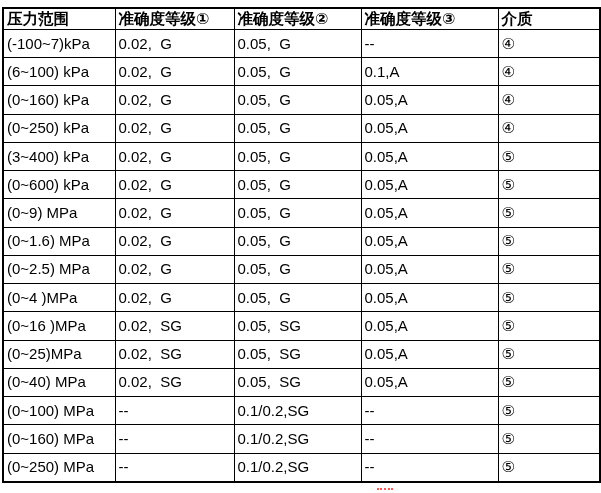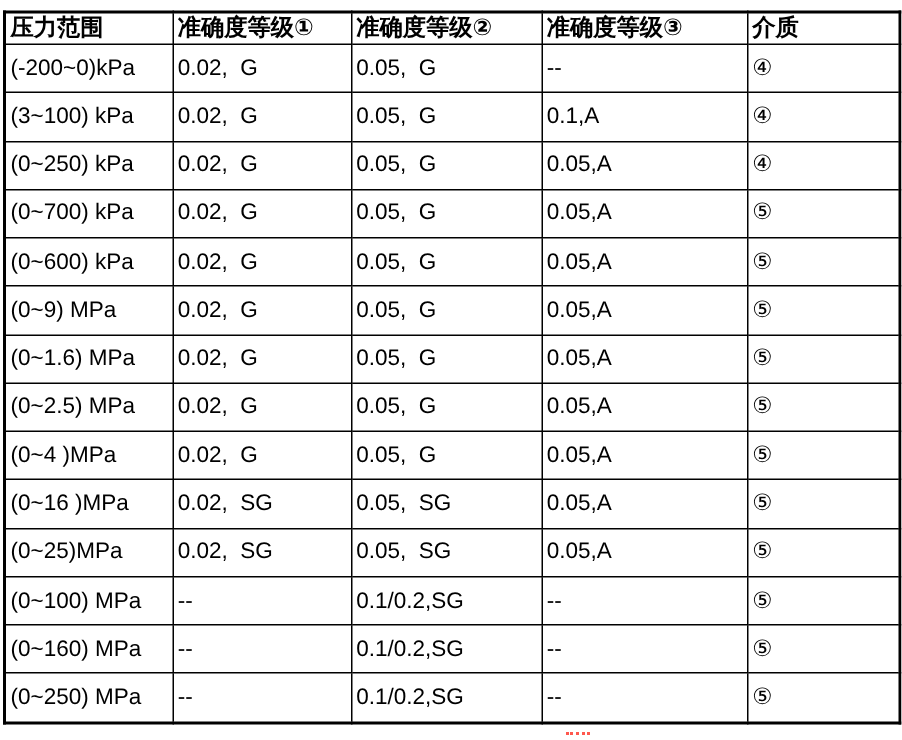--- a/index.html
+++ b/index.html
@@ -67,42 +67,49 @@
     <tr id="header-row">
         <th>压力范围</th>
         <th>准确度等级①</th>
         <th>准确度等级②</th>
         <th>准确度等级③</th>
         <th>介质</th>
       </tr>
   </thead>
   <tbody id="table-body">
       <tr>
-        <td>(-200~0)kPa</td>
+        <td>(-100~7)kPa</td>
         <td>0.02,  G</td>
         <td>0.05,  G</td>
         <td>--</td>
         <td class="media-cell">④</td>
       </tr>
       <tr>
-        <td>(3~100) kPa</td>
+        <td>(6~100) kPa</td>
         <td>0.02,  G</td>
         <td>0.05,  G</td>
         <td>0.1,A</td>
+        <td class="media-cell">④</td>
+      </tr>
+      <tr>
+        <td>(0~160) kPa</td>
+        <td>0.02,  G</td>
+        <td>0.05,  G</td>
+        <td>0.05,A</td>
         <td class="media-cell">④</td>
       </tr>
       <tr>
         <td>(0~250) kPa</td>
         <td>0.02,  G</td>
         <td>0.05,  G</td>
         <td>0.05,A</td>
         <td class="media-cell">④</td>
       </tr>
       <tr>
-        <td>(0~700) kPa</td>
+        <td>(3~400) kPa</td>
         <td>0.02,  G</td>
         <td>0.05,  G</td>
         <td>0.05,A</td>
         <td class="media-cell">⑤</td>
       </tr>
       <tr>
         <td>(0~600) kPa</td>
         <td>0.02,  G</td>
         <td>0.05,  G</td>
         <td>0.05,A</td>
@@ -144,20 +151,27 @@
         <td class="media-cell">⑤</td>
       </tr>
       <tr>
         <td>(0~25)MPa</td>
         <td>0.02,  SG</td>
         <td>0.05,  SG</td>
         <td>0.05,A</td>
         <td class="media-cell">⑤</td>
       </tr>
       <tr>
+        <td>(0~40) MPa</td>
+        <td>0.02,  SG</td>
+        <td>0.05,  SG</td>
+        <td>0.05,A</td>
+        <td class="media-cell">⑤</td>
+      </tr>
+      <tr>
         <td>(0~100) MPa</td>
         <td>--</td>
         <td>0.1/0.2,SG</td>
         <td>--</td>
         <td class="media-cell">⑤</td>
       </tr>
       <tr>
         <td>(0~160) MPa</td>
         <td>--</td>
         <td>0.1/0.2,SG</td>

